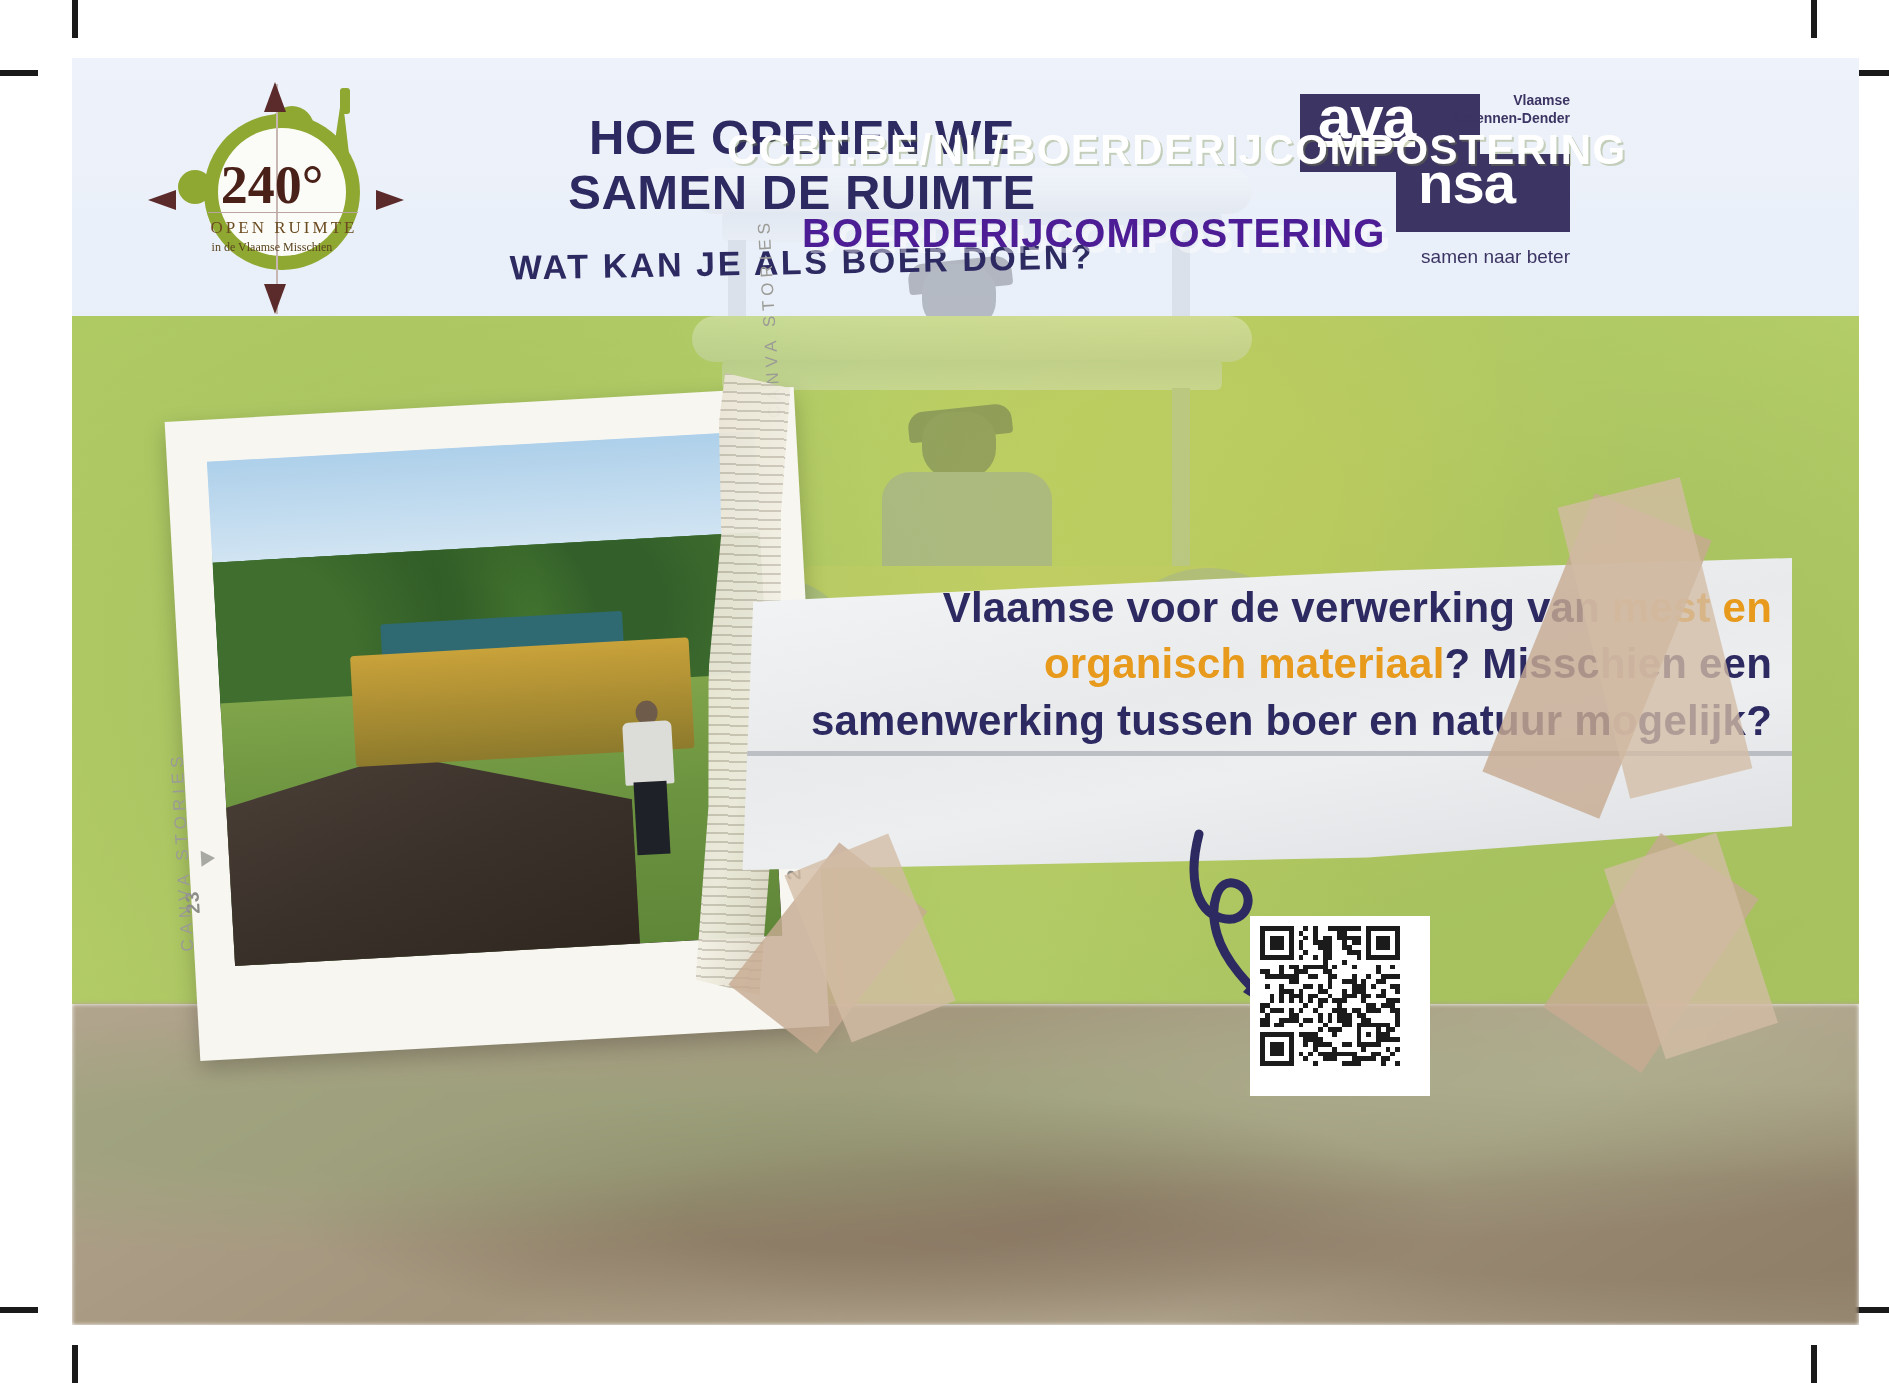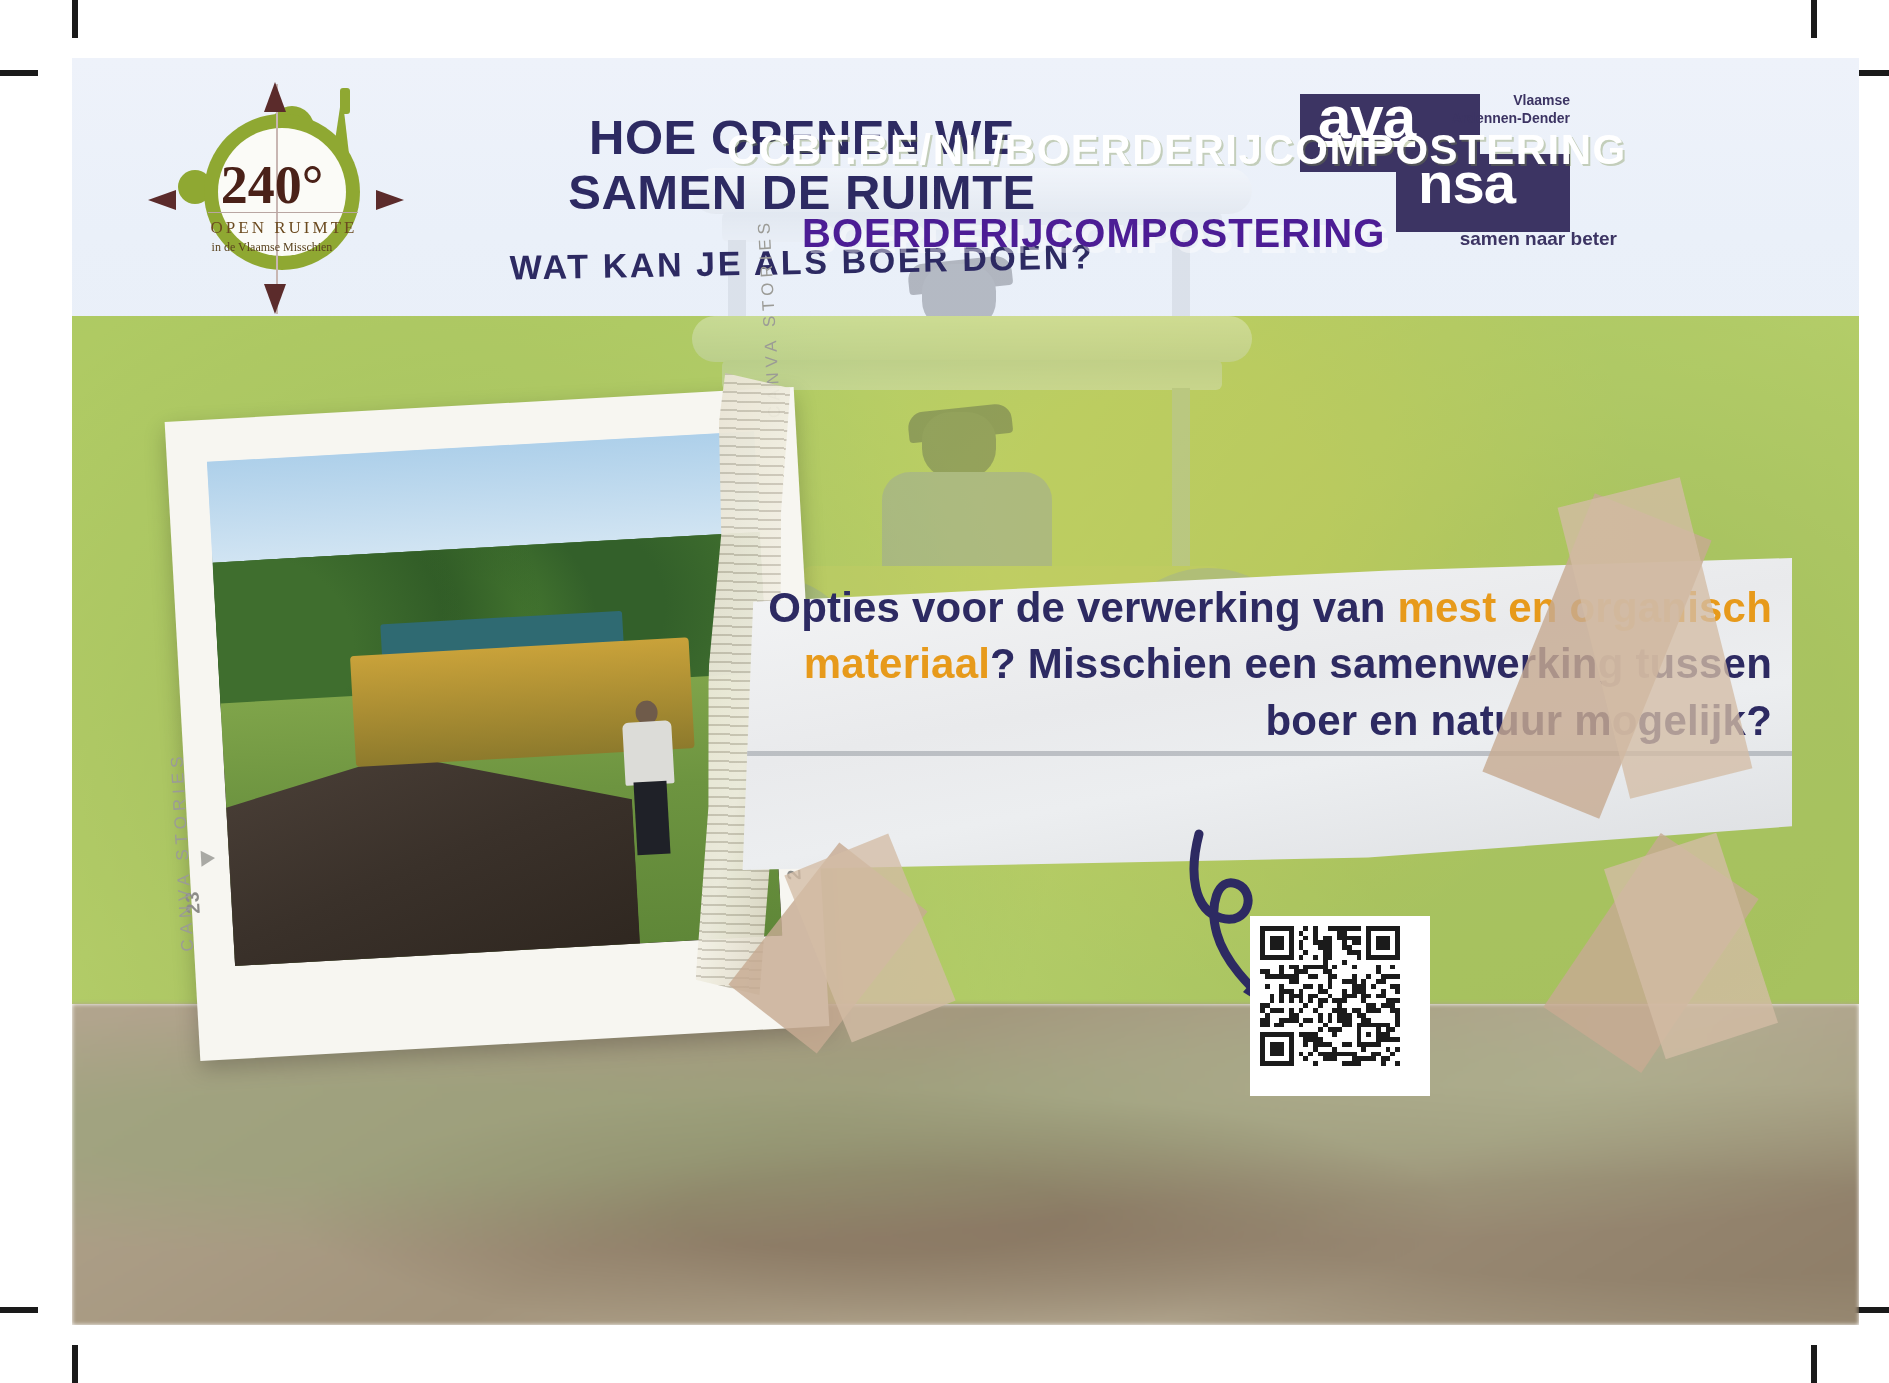--- a/index.html
+++ b/index.html
@@ -65,22 +65,22 @@
   
   .avansa{position:absolute;left:1228px;top:14px;width:270px;height:160px;}
   .av-b1{position:absolute;left:0;top:22px;width:180px;height:78px;background:#3c3463;}
   .av-b2{position:absolute;left:96px;top:82px;width:174px;height:78px;background:#3c3463;}
   .av-ava{position:absolute;left:18px;top:16px;font-size:60px;font-weight:700;color:#ffffff;
           letter-spacing:-1px;line-height:1;text-decoration:underline;}
   .av-nsa{position:absolute;left:118px;top:82px;font-size:58px;font-weight:700;color:#ffffff;
           letter-spacing:-1px;line-height:1;}
   .av-sub{position:absolute;left:150px;top:20px;width:120px;text-align:right;font-size:14px;
           font-weight:700;color:#3c3463;line-height:1.25;}
-  .av-tag{position:absolute;left:70px;top:156px;width:200px;text-align:right;font-size:19px;
-          font-weight:700;color:#3c3463;margin-left:47px;}
+  .av-tag{position:absolute;left:70px;top:174px;width:200px;text-align:right;font-size:19px;
+          font-weight:400;color:#3c3463;}
 
   
   .h1{position:absolute;left:330px;top:52px;width:800px;text-align:center;
       font-size:49px;font-weight:700;color:#2d2a62;line-height:1.12;letter-spacing:.5px;}
   .h2{position:absolute;left:330px;top:185px;width:800px;text-align:center;
       font-size:34px;font-weight:700;color:#2d2a62;letter-spacing:2.6px;
       transform:rotate(-1.1deg);}
 
   
   .greenband{position:absolute;left:-39px;top:258px;width:1826px;height:688px;background:#bad36e;}
@@ -296,21 +296,21 @@
     <div class="news-lines"></div>
   </div>
 
   <div class="url">CCBT.BE/NL/BOERDERIJCOMPOSTERING</div>
   <div class="bigtitle">BOERDERIJCOMPOSTERING</div>
 
   <div class="note">
       <div class="note-fold"></div>
     </div>
   <div class="note-txt">
-    <span>Opties voor de verwerking van </span><span class="hl">mest en organisch materiaal</span><span>? Misschien een samenwerking tussen boer en natuur mogelijk?</span>
+    <span>Vlaamse voor de verwerking van </span><span class="hl">mest en organisch materiaal</span><span>? Misschien een samenwerking tussen boer en natuur mogelijk?</span>
   </div>
 
   <div class="tape tape1"></div>
   <div class="tape tape1b"></div>
   <div class="tape tape2"></div>
   <div class="tape tape2b"></div>
   <div class="tape tape3"></div>
   <div class="tape tape3b"></div>
 
   <svg class="arrowsvg" viewBox="0 0 130 200">

